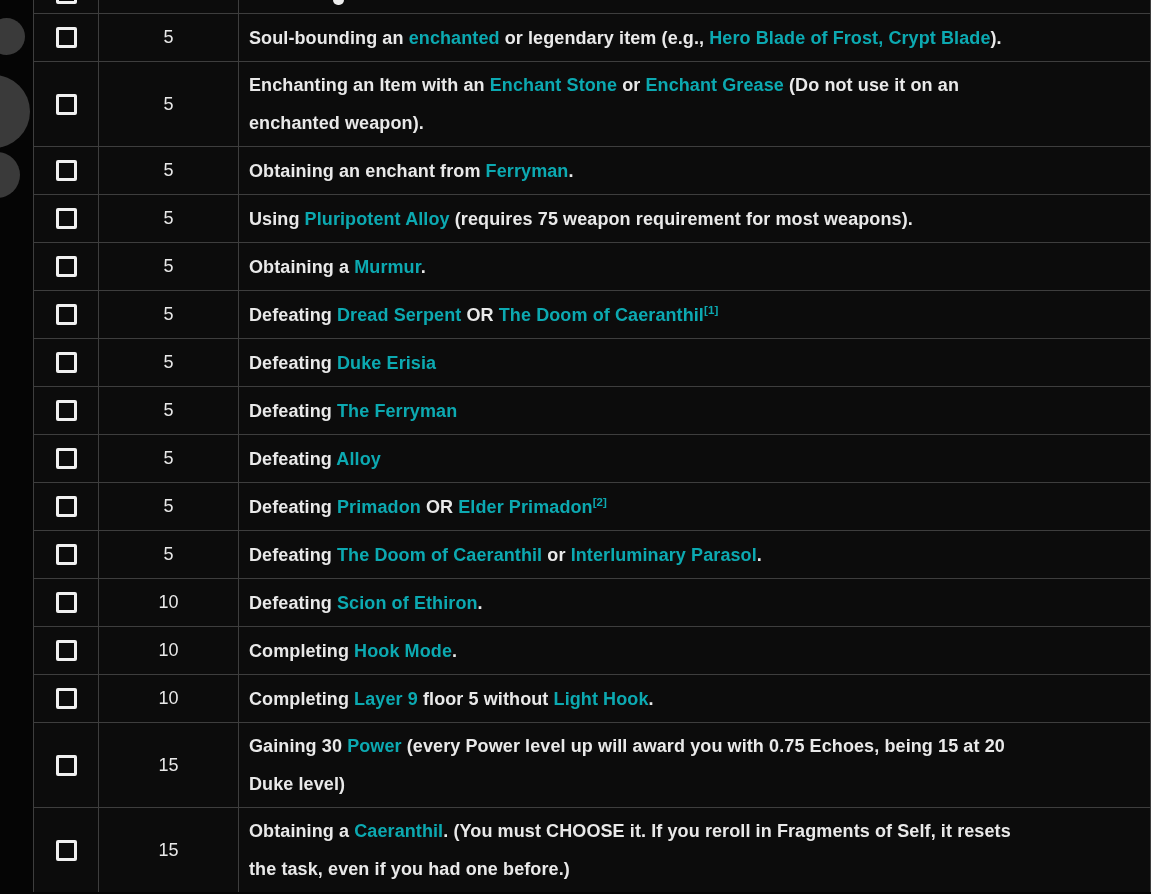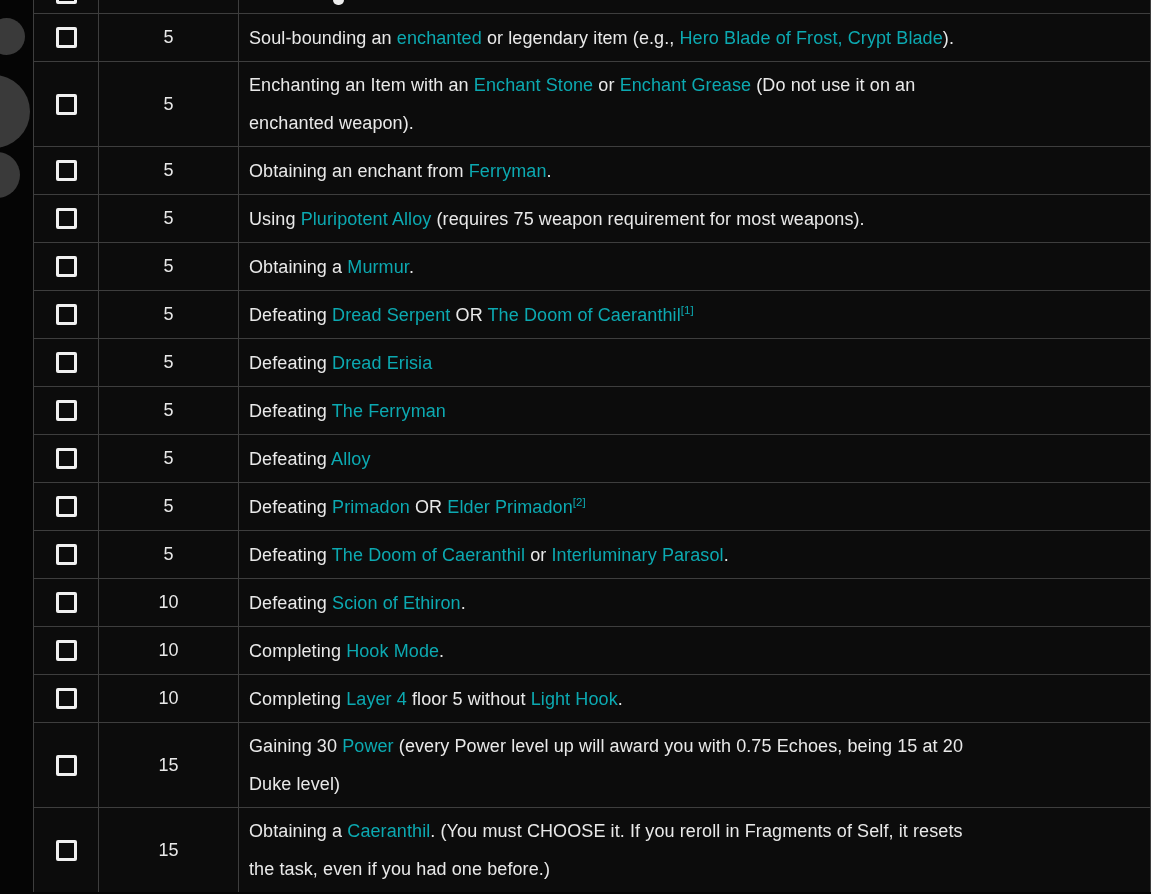--- a/index.html
+++ b/index.html
@@ -42,21 +42,21 @@
     font-size: 18px;
     vertical-align: middle;
   }
   td.cb   { width: 65px;  text-align: center; }
   td.pts  { width: 140px; text-align: center; }
   td.desc {
     padding: 4px 10px;
     line-height: 38px;
     letter-spacing: 0.1px;
   }
-  td.desc { border-right: none; }
+  td.desc { border-right: none; font-weight: bold; }
   tr.single { height: 48px; }
   tr:last-child td { border-bottom: none; }
 
   .checkbox {
     display: inline-block;
     width: 15px; height: 15px;
     border: 3px solid #f0f0f0;
     border-radius: 2px;
     vertical-align: middle;
     cursor: pointer;
@@ -142,21 +142,21 @@
             <td class="desc"><span>Obtaining a </span><a class="wlink">Murmur</a><span>.</span></td>
           </tr>
           <tr class="single">
             <td class="cb"><span class="checkbox"></span></td>
             <td class="pts">5</td>
             <td class="desc"><span>Defeating </span><a class="wlink">Dread Serpent</a><span> OR </span><a class="wlink">The Doom of Caeranthil</a><sup class="ref"><a class="wlink">[1]</a></sup></td>
           </tr>
           <tr class="single">
             <td class="cb"><span class="checkbox"></span></td>
             <td class="pts">5</td>
-            <td class="desc"><span>Defeating </span><a class="wlink">Dread Erisia</a></td>
+            <td class="desc"><span>Defeating </span><a class="wlink">Duke Erisia</a></td>
           </tr>
           <tr class="single">
             <td class="cb"><span class="checkbox"></span></td>
             <td class="pts">5</td>
             <td class="desc"><span>Defeating </span><a class="wlink">The Ferryman</a></td>
           </tr>
           <tr class="single">
             <td class="cb"><span class="checkbox"></span></td>
             <td class="pts">5</td>
             <td class="desc"><span>Defeating </span><a class="wlink">Alloy</a></td>
@@ -177,21 +177,21 @@
             <td class="desc"><span>Defeating </span><a class="wlink">Scion of Ethiron</a><span>.</span></td>
           </tr>
           <tr class="single">
             <td class="cb"><span class="checkbox"></span></td>
             <td class="pts">10</td>
             <td class="desc"><span>Completing </span><a class="wlink">Hook Mode</a><span>.</span></td>
           </tr>
           <tr class="single">
             <td class="cb"><span class="checkbox"></span></td>
             <td class="pts">10</td>
-            <td class="desc"><span>Completing </span><a class="wlink">Layer 4</a><span> floor 5 without </span><a class="wlink">Light Hook</a><span>.</span></td>
+            <td class="desc"><span>Completing </span><a class="wlink">Layer 9</a><span> floor 5 without </span><a class="wlink">Light Hook</a><span>.</span></td>
           </tr>
           <tr class="multi">
             <td class="cb"><span class="checkbox"></span></td>
             <td class="pts">15</td>
             <td class="desc"><span>Gaining 30 </span><a class="wlink">Power</a><span> (every Power level up will award you with 0.75 Echoes, being 15 at 20</span><br><span>Duke level)</span></td>
           </tr>
           <tr class="multi">
             <td class="cb"><span class="checkbox"></span></td>
             <td class="pts">15</td>
             <td class="desc"><span>Obtaining a </span><a class="wlink">Caeranthil</a><span>. (You must CHOOSE it. If you reroll in Fragments of Self, it resets</span><br><span>the task, even if you had one before.)</span></td>

